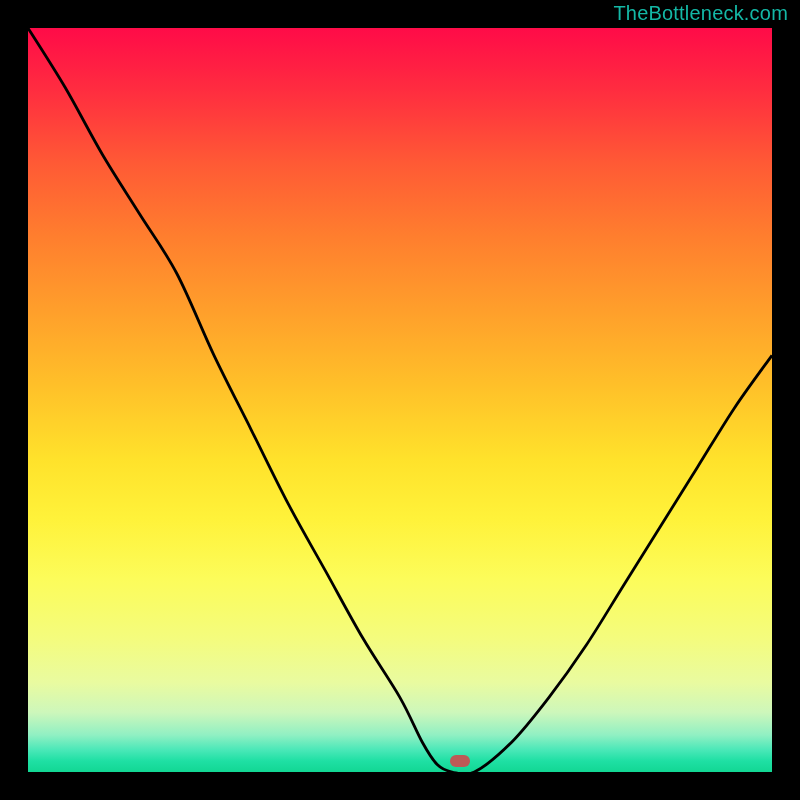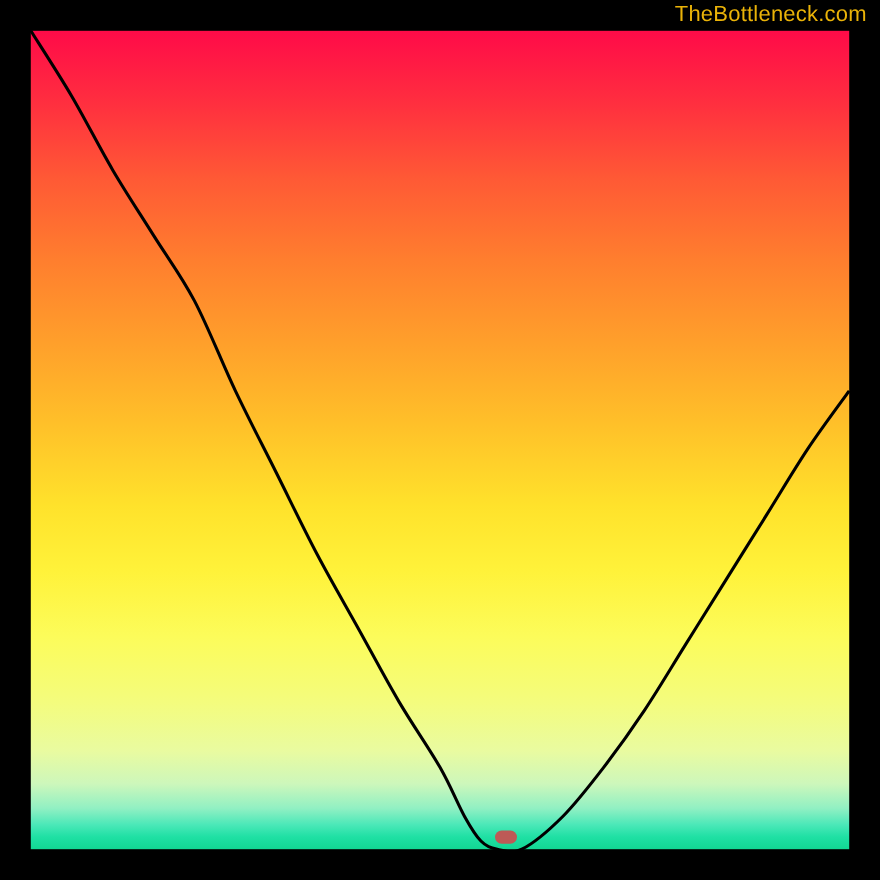--- a/index.html
+++ b/index.html
@@ -16,21 +16,21 @@
     top: 0;
     left: 0;
     width: 800px;
     height: 800px;
     background: #000;
   }
   .watermark {
     position: absolute;
     top: 2px;
     right: 12px;
-    color: #eab308;
+    color: #14b8a6;
     font-size: 20px;
     font-weight: 500;
     letter-spacing: 0.2px;
     pointer-events: none;
   }
   .plot {
     position: absolute;
     top: 28px;
     left: 28px;
     width: 744px;

